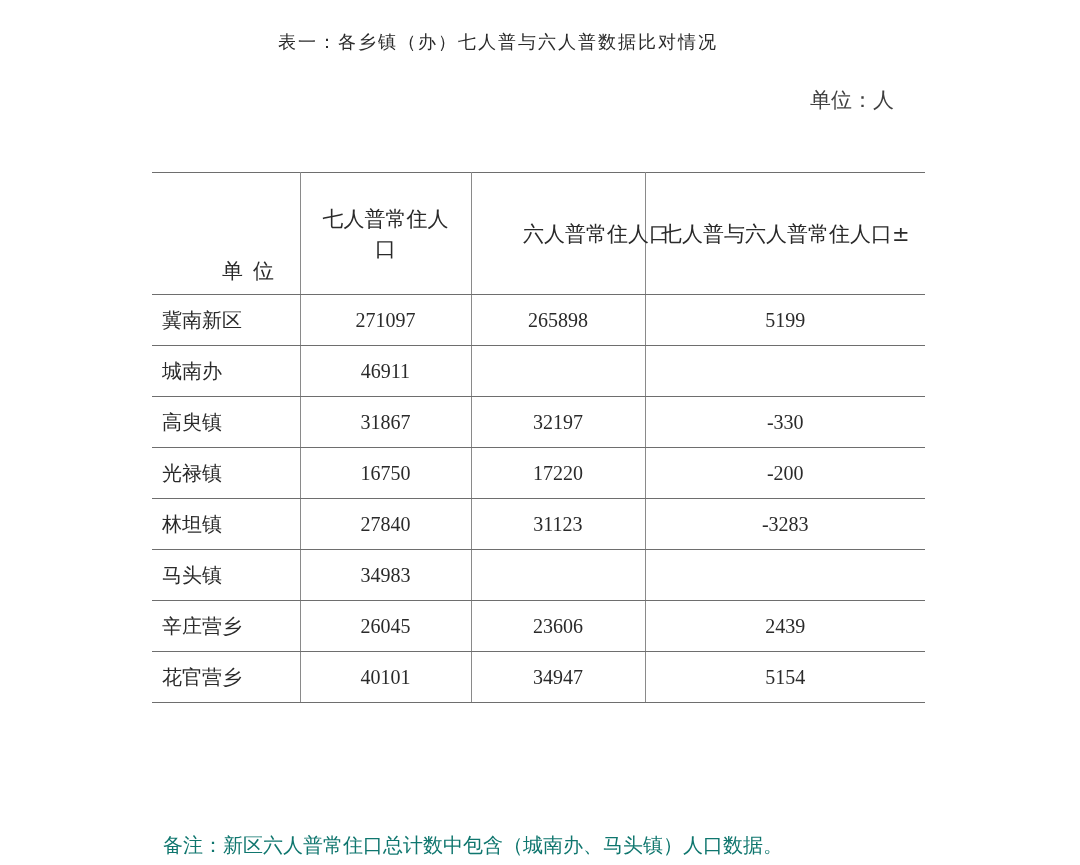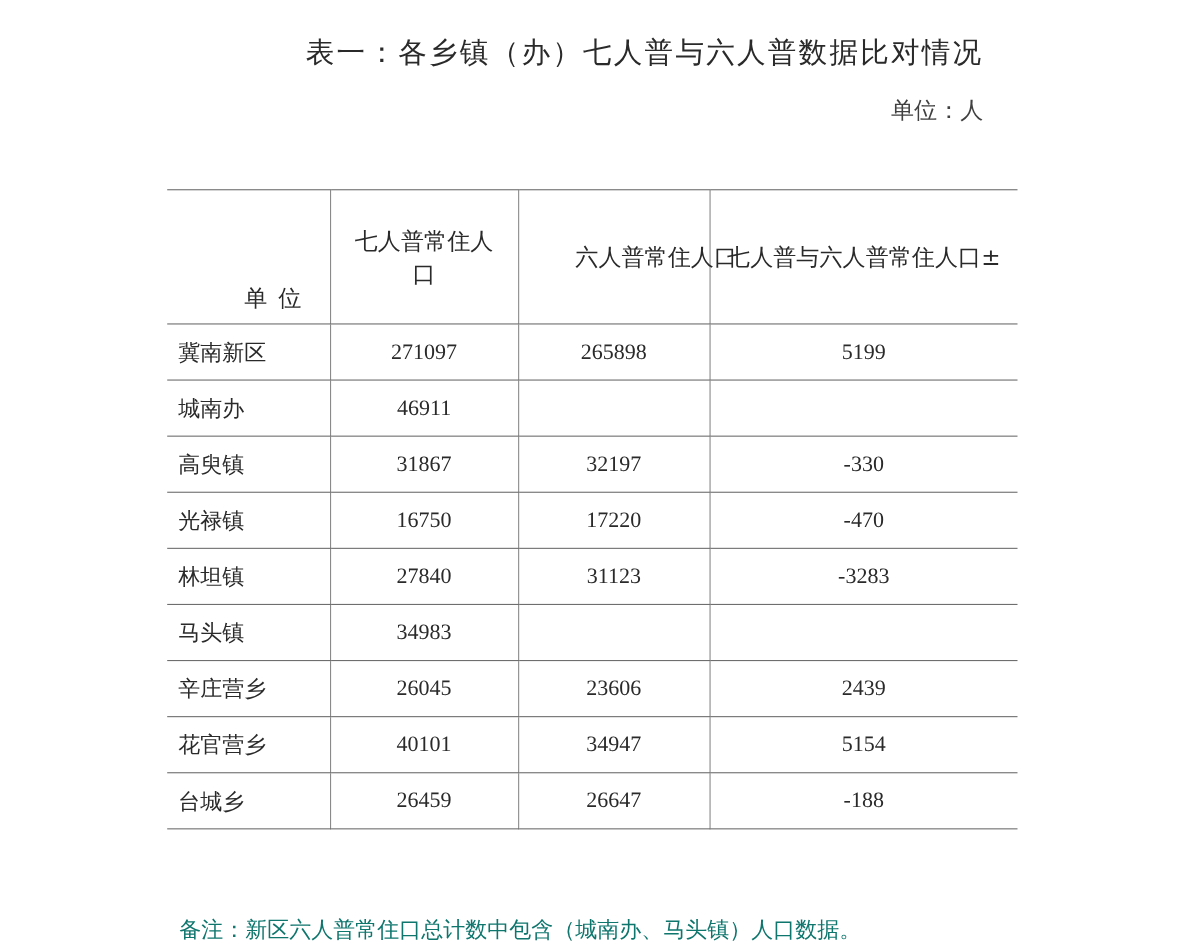--- a/index.html
+++ b/index.html
@@ -12,21 +12,21 @@
       height: 865px;
       position: relative;
       overflow: hidden;
       font-family: "DejaVu Serif", "Liberation Serif", serif;
       color: #2a2a2a;
     }
     .title {
       position: absolute;
       left: 278px;
       top: 30px;
-      font-size: 26px;
+      font-size: 18px;
       letter-spacing: 2px;
       color: #2a2a2a;
       white-space: nowrap;
     }
     .unit-label {
       position: absolute;
       left: 810px;
       top: 86px;
       font-size: 21px;
       color: #404040;
@@ -141,21 +141,21 @@
     <tr>
       <td class="name-cell">高臾镇</td>
       <td>31867</td>
       <td>32197</td>
       <td>-330</td>
     </tr>
     <tr>
       <td class="name-cell">光禄镇</td>
       <td>16750</td>
       <td>17220</td>
-      <td>-470</td>
+      <td>-200</td>
     </tr>
     <tr>
       <td class="name-cell">林坦镇</td>
       <td>27840</td>
       <td>31123</td>
       <td>-3283</td>
     </tr>
     <tr>
       <td class="name-cell">马头镇</td>
       <td>34983</td>
@@ -167,22 +167,16 @@
       <td>26045</td>
       <td>23606</td>
       <td>2439</td>
     </tr>
     <tr>
       <td class="name-cell">花官营乡</td>
       <td>40101</td>
       <td>34947</td>
       <td>5154</td>
     </tr>
-    <tr>
-      <td class="name-cell">台城乡</td>
-      <td>26459</td>
-      <td>26647</td>
-      <td>-188</td>
-    </tr>
   </tbody>
 </table>
 
 <div class="note">备注：新区六人普常住口总计数中包含（城南办、马头镇）人口数据。</div>
 
 </body></html>

